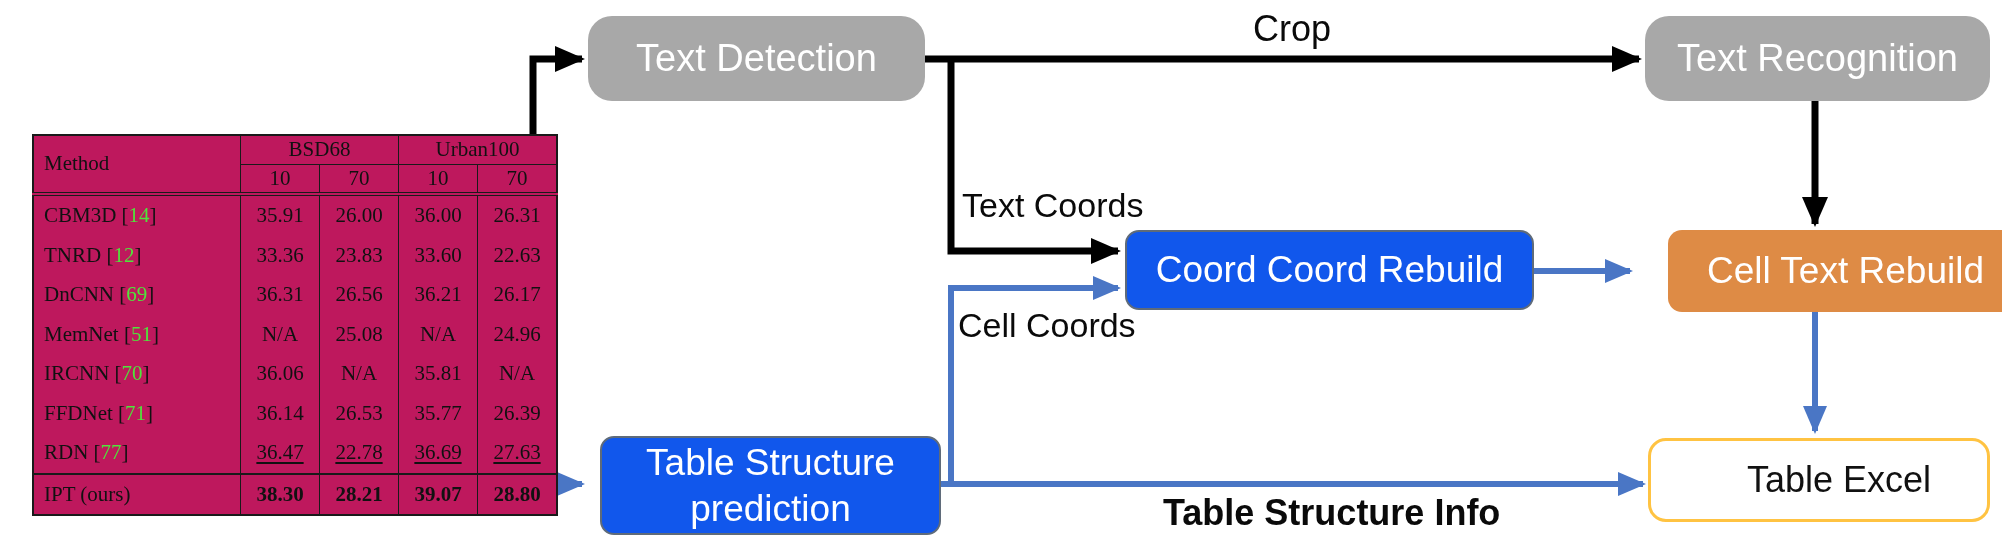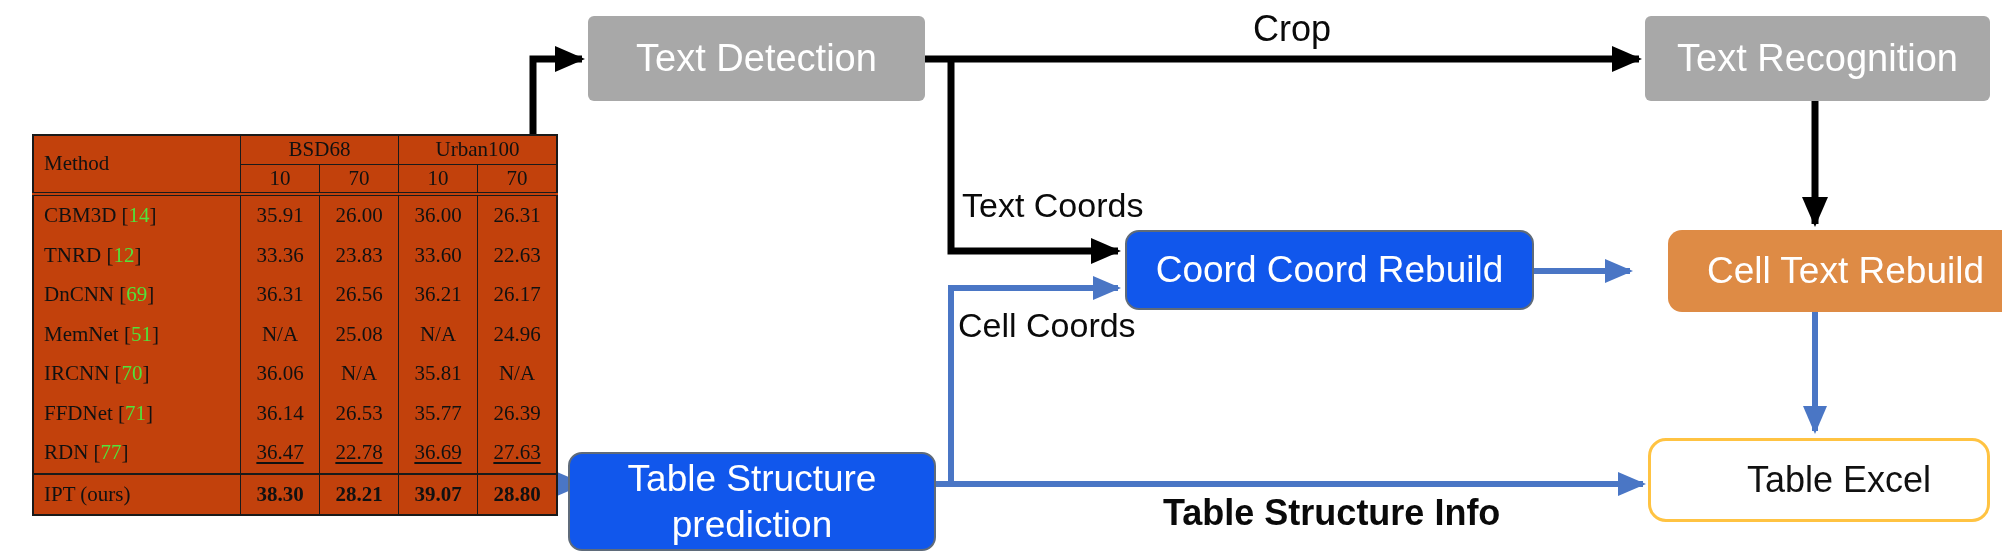--- a/index.html
+++ b/index.html
@@ -10,45 +10,45 @@
   
   svg.connectors{position:absolute;left:0;top:0;width:2002px;height:552px;pointer-events:none;}
   .ln-black{fill:none;stroke:var(--arrow-black,#000);stroke-width:7;}
   .ln-blue{fill:none;stroke:var(--arrow-blue,#4a76c5);stroke-width:6;}
   .ah-black-fill{fill:var(--arrow-black,#000);}
   .ah-blue-fill{fill:var(--arrow-blue,#4a76c5);}
 
   
   .node{position:absolute;display:flex;align-items:center;justify-content:center;
         text-align:center;color:#fff;box-sizing:border-box;}
-  .node-gray{background:var(--box-gray,#a8a8a8);border-radius:6px;font-size:38px;}
+  .node-gray{background:var(--box-gray,#a8a8a8);border-radius:24px;font-size:38px;}
   .node-blue{background:var(--box-blue,#1157ec);border-radius:14px;font-size:37px;
              border:2px solid #5f6b7a;}
   .node-orange{background:var(--box-orange,#de8b45);border-radius:14px;font-size:37px;margin-left:33px;}
   .node-excel{background:#fff;border:3px solid var(--excel-border,#ffc342);
               border-radius:18px;color:#111;font-size:36px;padding-left:40px;}
 
   #n-text-detection{left:588px;top:16px;width:337px;height:85px;}
   #n-text-recognition{left:1645px;top:16px;width:345px;height:85px;}
   #n-cell-coord-rebuild{left:1125px;top:230px;width:409px;height:80px;}
   #n-cell-text-rebuild{left:1635px;top:230px;width:355px;height:82px;border:none;}
-  #n-table-structure{left:568px;top:436px;width:368px;height:99px;line-height:1.22;padding:0 14px;margin-top:16px;}
+  #n-table-structure{left:600px;top:436px;width:341px;height:99px;line-height:1.22;padding:0 14px;}
   #n-table-excel{left:1648px;top:438px;width:342px;height:84px;}
 
   
   .edge-label{position:absolute;color:#0a0a0a;font-size:34px;white-space:nowrap;}
   #lbl-crop{left:1253px;top:8px;font-size:36px;}
   #lbl-text-coords{left:962px;top:186px;}
   #lbl-cell-coords{left:958px;top:306px;}
   #lbl-tsi{left:1163px;top:492px;font-size:36px;font-weight:600;}
 
   
   .tbl-wrap{position:absolute;left:32px;top:134px;}
   table.tbl{border-collapse:collapse;font-family:"Liberation Serif","DejaVu Serif",serif;
-            font-size:21px;color:#111;background:#c2410c;border:2px solid #1a1a1a;}
+            font-size:21px;color:#111;background:#be185d;border:2px solid #1a1a1a;}
   .tbl th,.tbl td{border-left:1.5px solid #1a1a1a;border-right:1.5px solid #1a1a1a;
                   padding:8px 8px;text-align:center;line-height:1.12;font-weight:normal;}
   .tbl th{padding:2px 8px;}
   .tbl th.grp{border-bottom:1.5px solid #1a1a1a;}
   .tbl tr.sub th{border-bottom:4px double #1a1a1a;}
   .tbl th.method-h{border-bottom:4px double #1a1a1a;text-align:left;padding-left:10px;
                    width:188px;}
   .tbl td.m{text-align:left;padding-left:10px;}
   .tbl td.v{min-width:62px;}
   .tbl tr.last td{border-top:2px solid #1a1a1a;}

